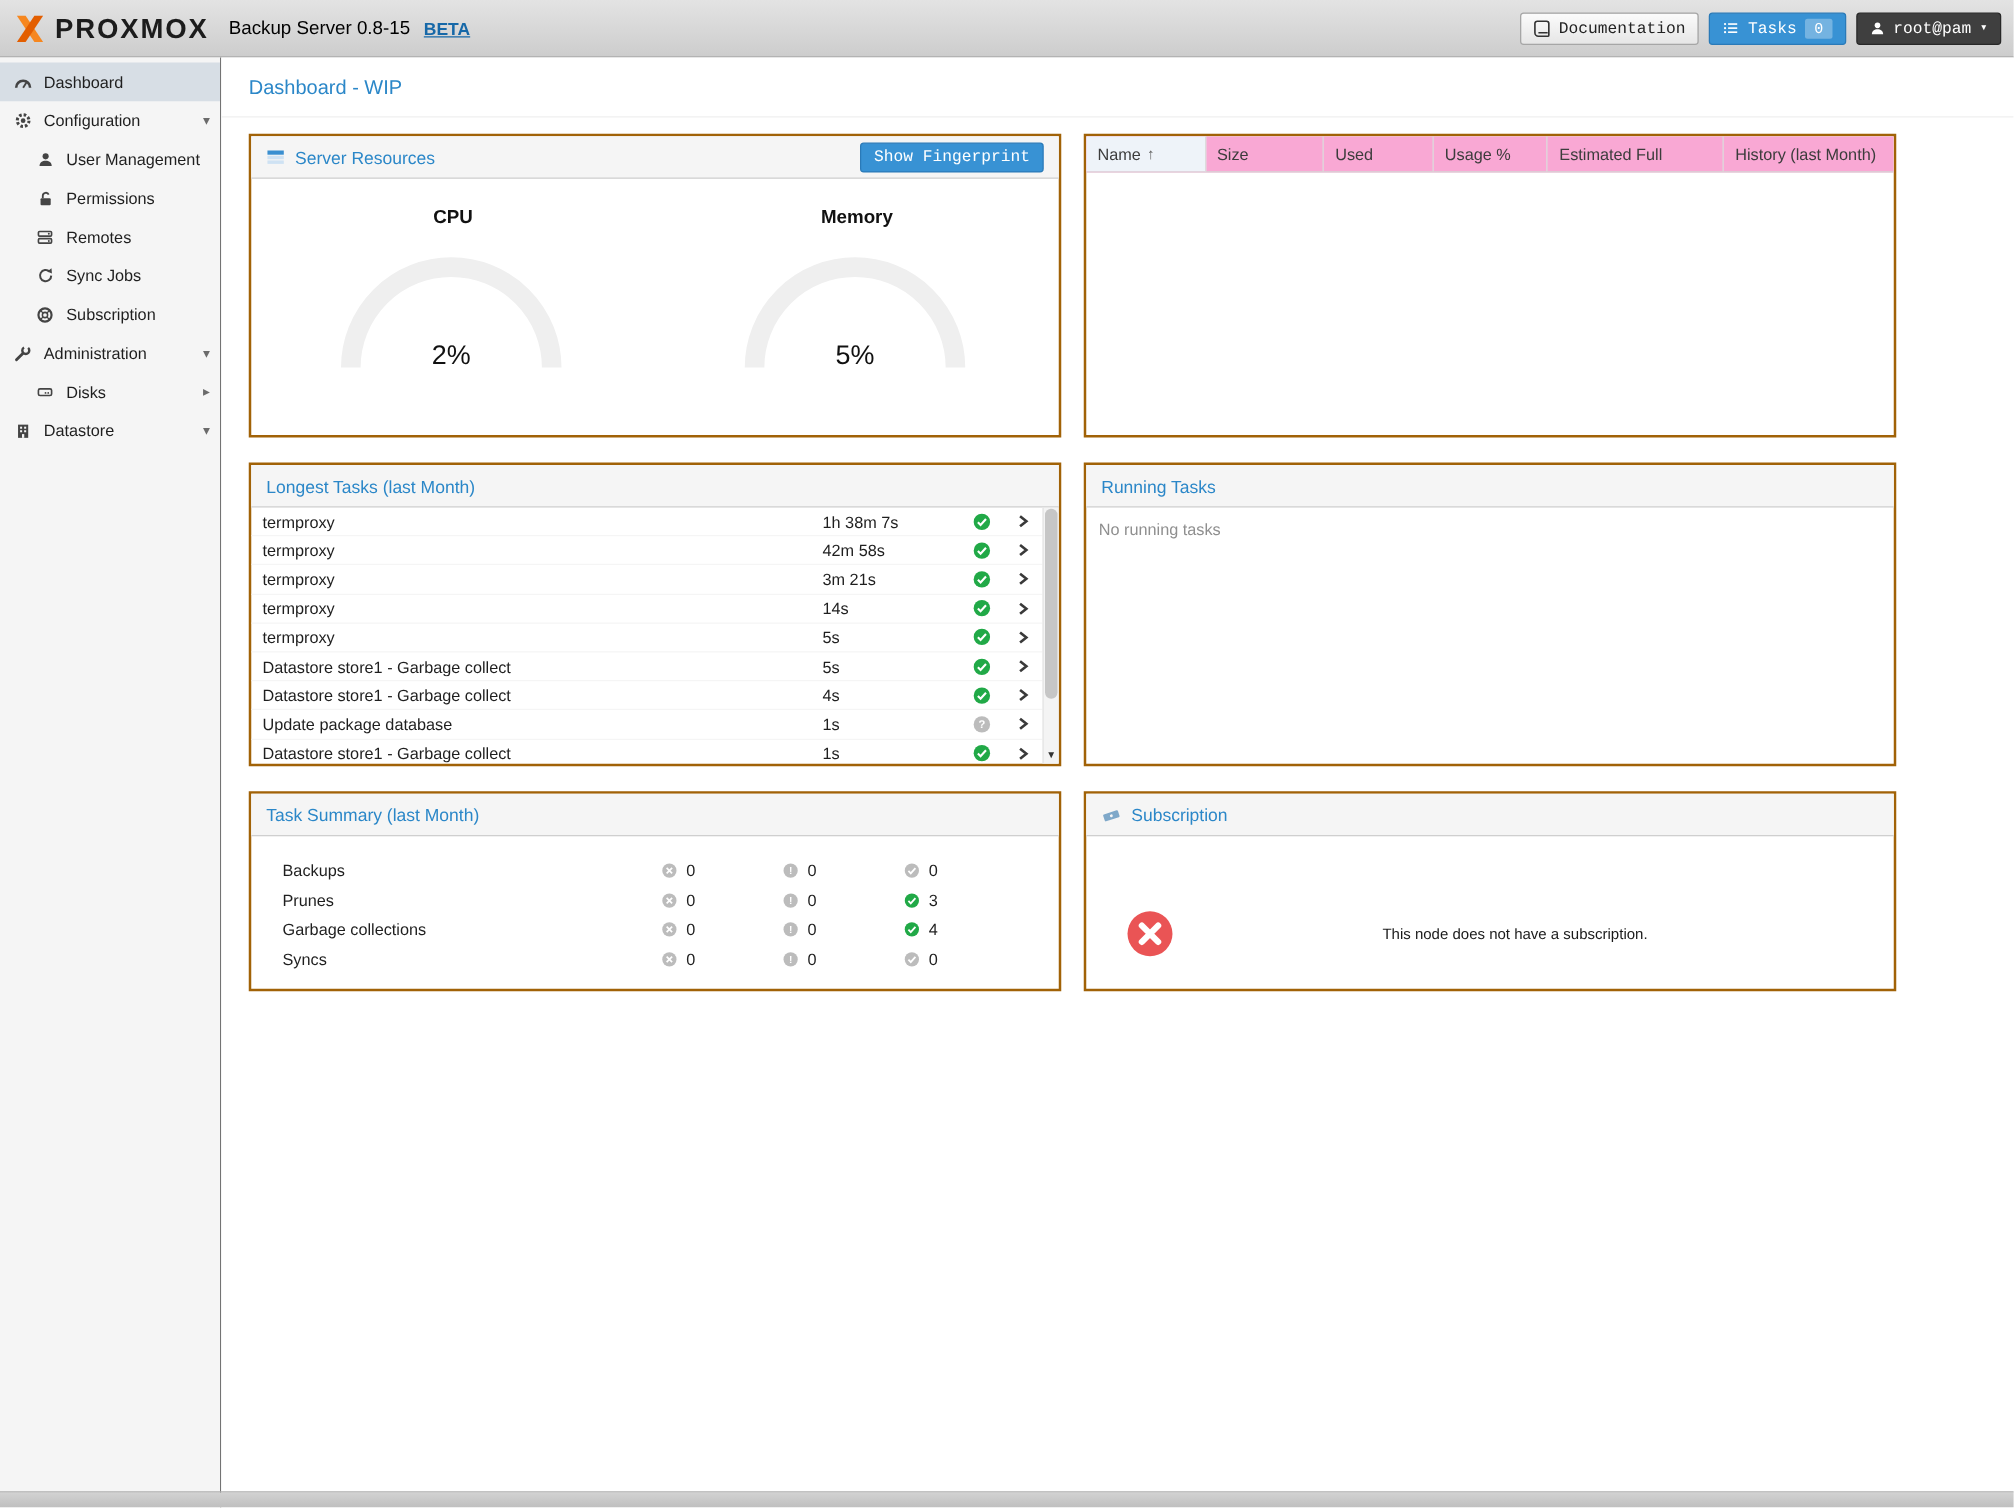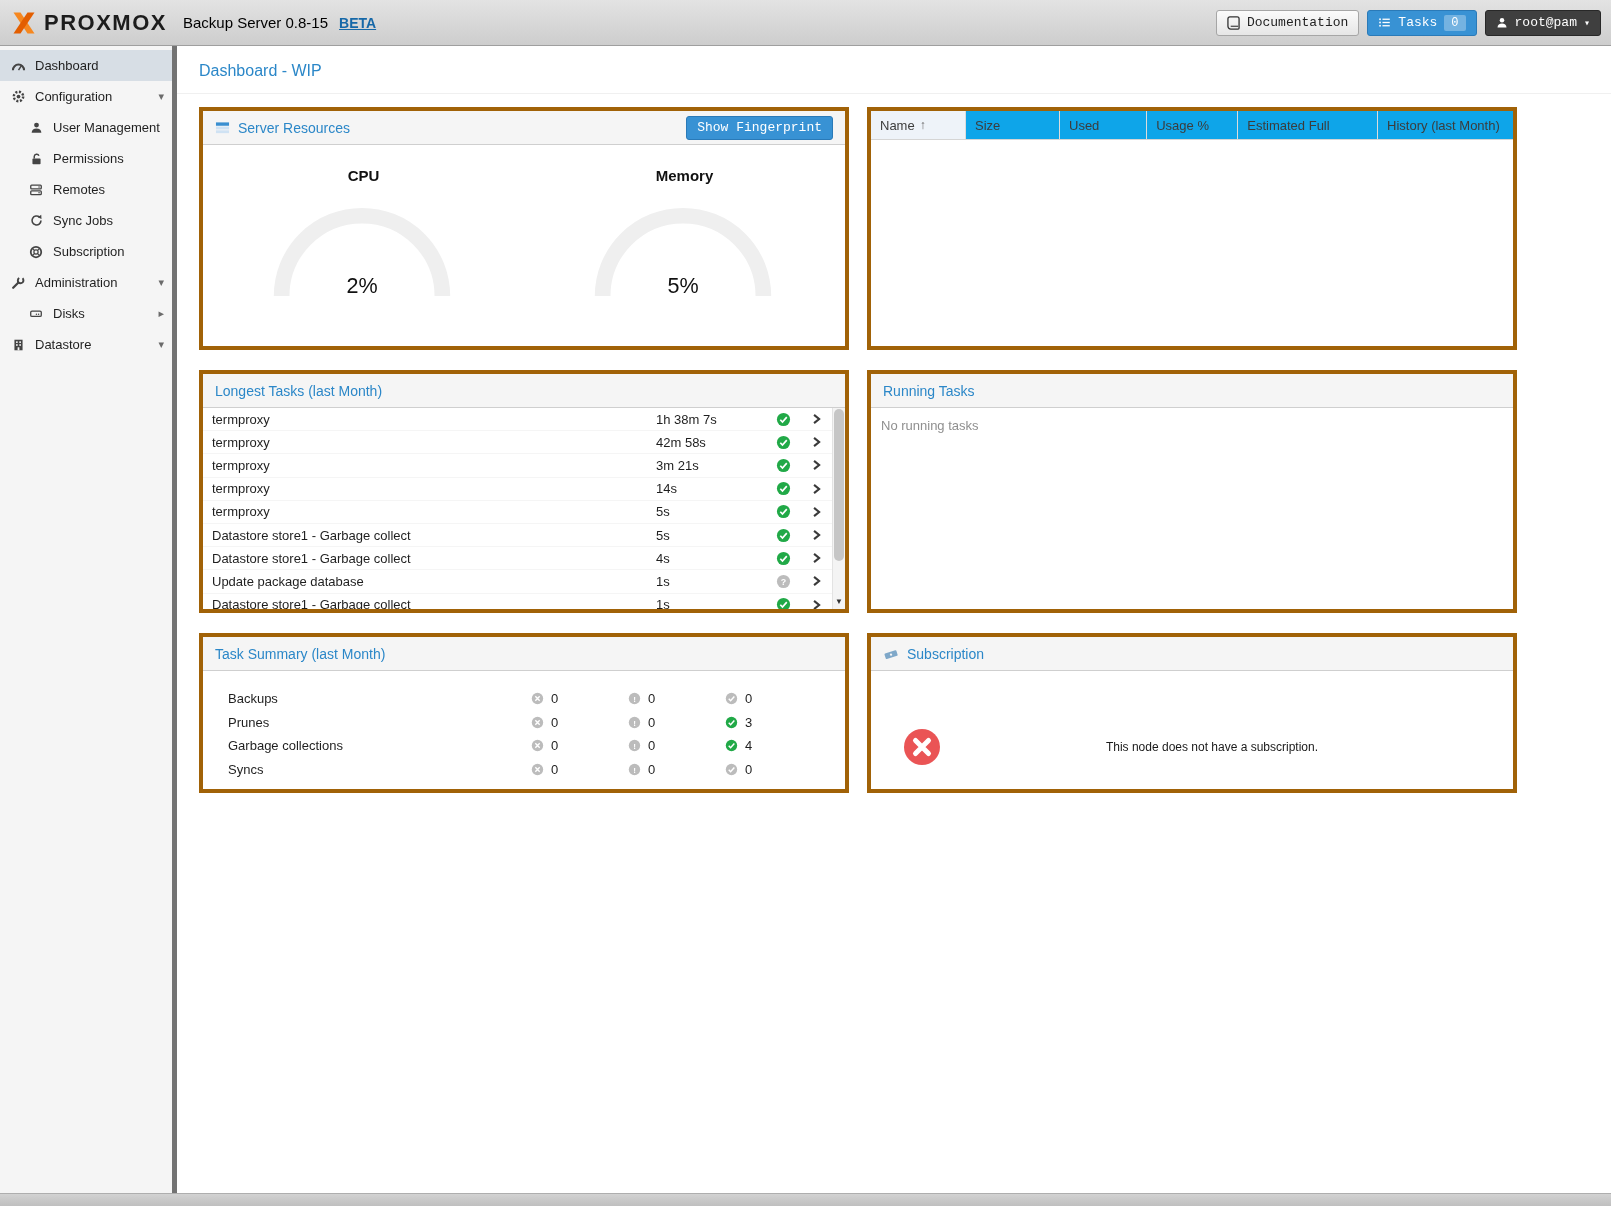--- a/index.html
+++ b/index.html
@@ -26,39 +26,39 @@
     padding:0 10px; border-radius:3px; font-size:13px; cursor:pointer; white-space:nowrap;font-family:Liberation Mono, monospace;
   }
   .btn-light { background:linear-gradient(#fbfbfb,#e6e6e6); border:1px solid #a6a6a6; color:#222; }
   .btn-blue  { background:#3892d4; border:1px solid #2a7ab8; color:#fff; }
   .btn-dark  { background:#3f3f3f; border:1px solid #282828; color:#fff; }
   .badge { background:rgba(255,255,255,.3); border-radius:2px; padding:1px 7px; font-size:12px; }
   .caret { font-size:10px; color:inherit; }
 
   
   .layout { display:flex; height:1160px; }
-  .sidebar { width:177px; background:#f5f5f5; border-right:5px solid #737373; padding-top:4px; flex:none; }
+  .sidebar { width:177px; background:#f5f5f5; border-right:1px solid #737373; padding-top:4px; flex:none; }
   .nav-item {
     height:31px; display:flex; align-items:center; gap:9px;
     padding:0 8px 0 10px; cursor:pointer; color:#1f1f1f;
   }
   .nav-item.child { padding-left:28px; }
   .nav-item.selected { background:#d7dee5; }
   .nav-icon { width:16px; display:flex; justify-content:center; flex:none; }
   .nav-caret { margin-left:auto; color:#6b6b6b; font-size:11px; }
 
   .main { flex:1; background:#fff; overflow:hidden; }
   .page-title { padding:16px 20px 13px 22px; color:#2b87c8; font-size:16px; border-bottom:1px solid #f0f0f0; }
   .panels {
     padding:13px 0 0 22px;
     display:grid; grid-template-columns:650px 650px; gap:20px 18px; align-content:start;
   }
 
   
-  .panel { border:4px solid #a16207; background:#fff; }
+  .panel { border:2px solid #a16207; background:#fff; }
   .panel.h243 { height:243px; } .panel.h160 { height:160px; }
   .panel-header {
     height:34px; background:#f5f5f5; border-bottom:1px solid #cfcfcf;
     display:flex; align-items:center; padding:0 12px; gap:8px;
   }
   .panel-title { color:#2b87c8; font-size:14px; }
   .panel-body { position:relative; height:calc(100% - 34px); overflow:hidden; }
   .no-data { color:#8f8f8f; padding:10px; }
 
   
@@ -66,21 +66,21 @@
   .gauge { width:200px; text-align:center; }
   .gauge-label { font-weight:bold; font-size:15px; margin:10px 0 14px; color:#111; }
   .gauge svg { width:196px; height:106px; }
   .gauge-bg   { fill:none; stroke:#efefef; stroke-width:16; }
   .gauge-value{ fill:none; stroke:#b5c9da; stroke-width:16; stroke-dasharray:0 999; }
   .gauge-tick { fill:none; stroke:#6f9dc8; stroke-width:16; stroke-dasharray:0 999; }
   .gauge-text { font-size:22px; fill:#111; font-family:"Liberation Sans","DejaVu Sans",sans-serif; }
   .btn-fingerprint { margin-left:auto; height:24px; }
 
   
-  .du-head { display:flex; border-bottom:1px solid #d5d5d5; background:#0ea5e9; }
+  .du-head { display:flex; border-bottom:1px solid #d5d5d5; background:#f9a8d4; }
   .th {
     height:28px; display:flex; align-items:center; gap:5px;
     padding:0 9px; border-right:1px solid #dcdcdc; color:#3c3c3c; cursor:pointer;
   }
   .th.sorted { background:#eef3f9; }
   .sort-arrow { color:#666; font-size:12px; }
 
   
   .task-list { position:relative; height:100%; padding-right:13px; }
   .task-row { height:23.2px; display:flex; align-items:center; border-bottom:1px solid #f5f5f5; cursor:pointer; }

